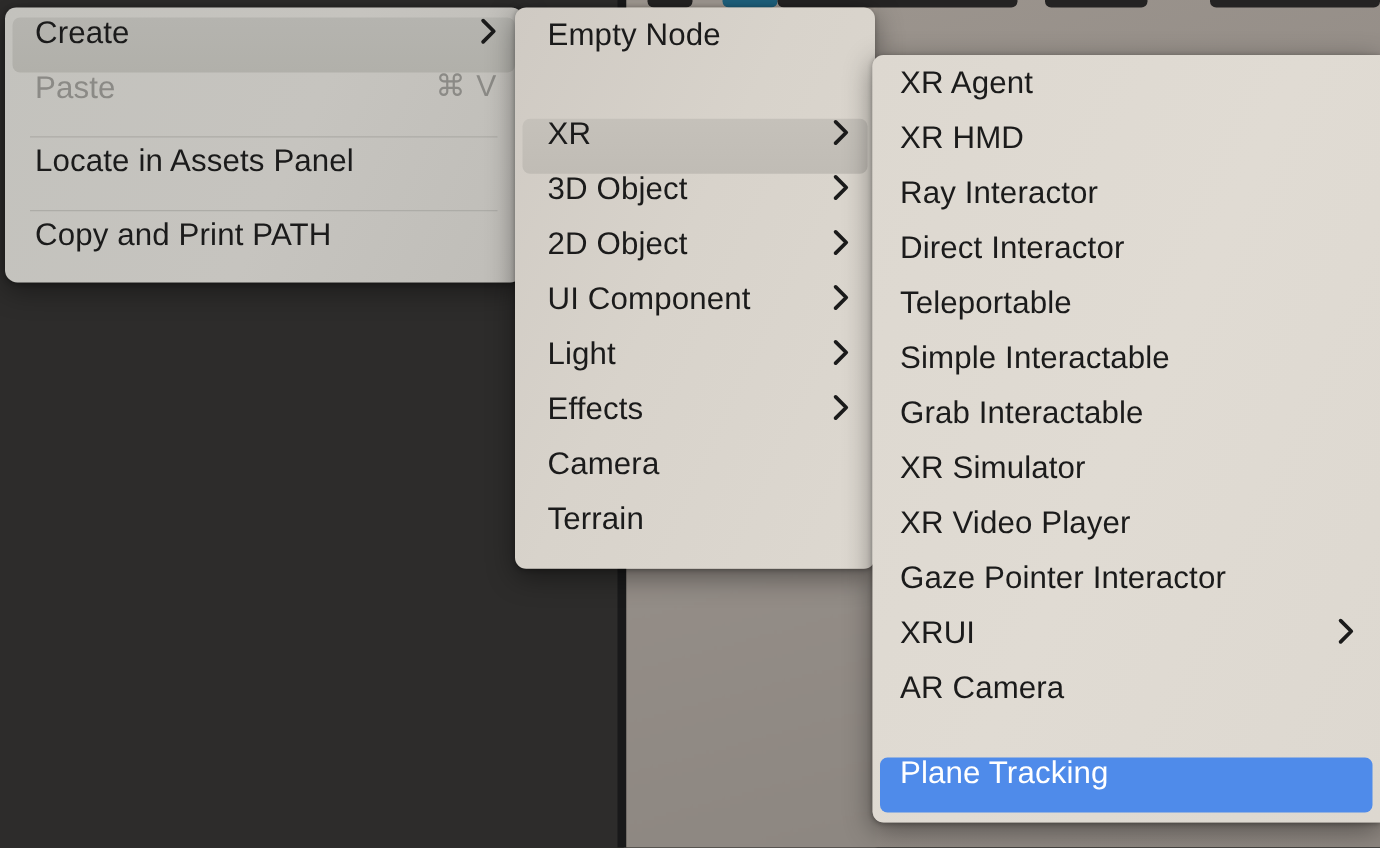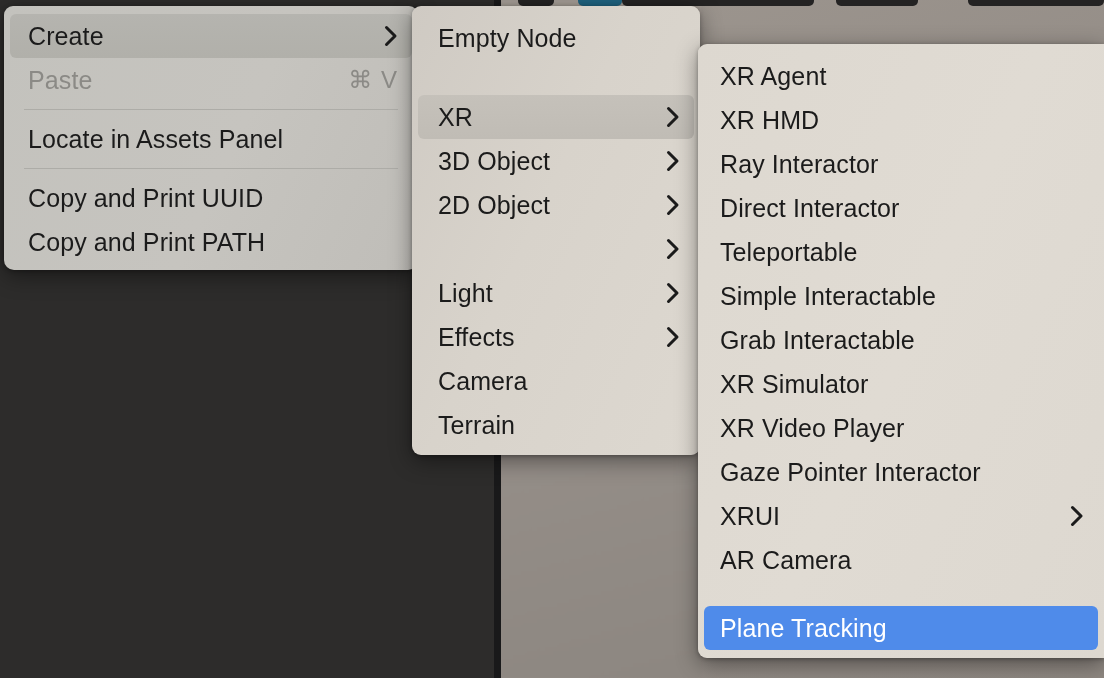--- a/index.html
+++ b/index.html
@@ -93,21 +93,21 @@
     left: 698px; top: 44px;
     width: 406px;
     background: linear-gradient(115deg, #ddd8d0 0%, #e0dbd3 50%, #ddd8d0 100%);
     padding: 10px 0 8px 0;
     border-radius: 9px 0 0 9px;
   }
 
   .menu-item {
     position: relative;
     display: flex;
-    align-items: center;
+    align-items: flex-start;
     height: 44px;
     margin: 0 6px;
     padding: 0 14px 0 18px;
     border-radius: 6px;
     color: #1b1b1b;
     font-size: 25px;
     line-height: 1;
     white-space: nowrap;
     letter-spacing: 0.1px;
   }
@@ -184,24 +184,20 @@
         <span class="spacer"></span>
         <span class="shortcut">⌘ V</span>
       </div>
       <div class="divider"></div>
       <div class="menu-item">
         <span class="label">Locate in Assets Panel</span>
         <span class="spacer"></span>
       </div>
       <div class="divider"></div>
       <div class="menu-item">
-        <span class="label">Copy and Print UUID</span>
-        <span class="spacer"></span>
-      </div>
-      <div class="menu-item">
         <span class="label">Copy and Print PATH</span>
         <span class="spacer"></span>
       </div>
     </div>
   <div class="menu" id="menu-create">
       <div class="menu-item">
         <span class="label">Empty Node</span>
         <span class="spacer"></span>
       </div>
       <div class="menu-item hl-gray">
@@ -225,20 +221,21 @@
       <div class="menu-item">
         <span class="label">2D Object</span>
         <span class="spacer"></span>
         <span class="chevron">
           <svg width="14" height="22" viewBox="0 0 14 22">
             <path d="M2.5 2.5 L11 11 L2.5 19.5" fill="none" stroke="currentColor" stroke-width="3" stroke-linecap="round" stroke-linejoin="round"></path>
           </svg>
         </span>
       </div>
       <div class="menu-item">
+        <span class="label">UI Component</span>
         <span class="spacer"></span>
         <span class="chevron">
           <svg width="14" height="22" viewBox="0 0 14 22">
             <path d="M2.5 2.5 L11 11 L2.5 19.5" fill="none" stroke="currentColor" stroke-width="3" stroke-linecap="round" stroke-linejoin="round"></path>
           </svg>
         </span>
       </div>
       <div class="menu-item">
         <span class="label">Light</span>
         <span class="spacer"></span>

